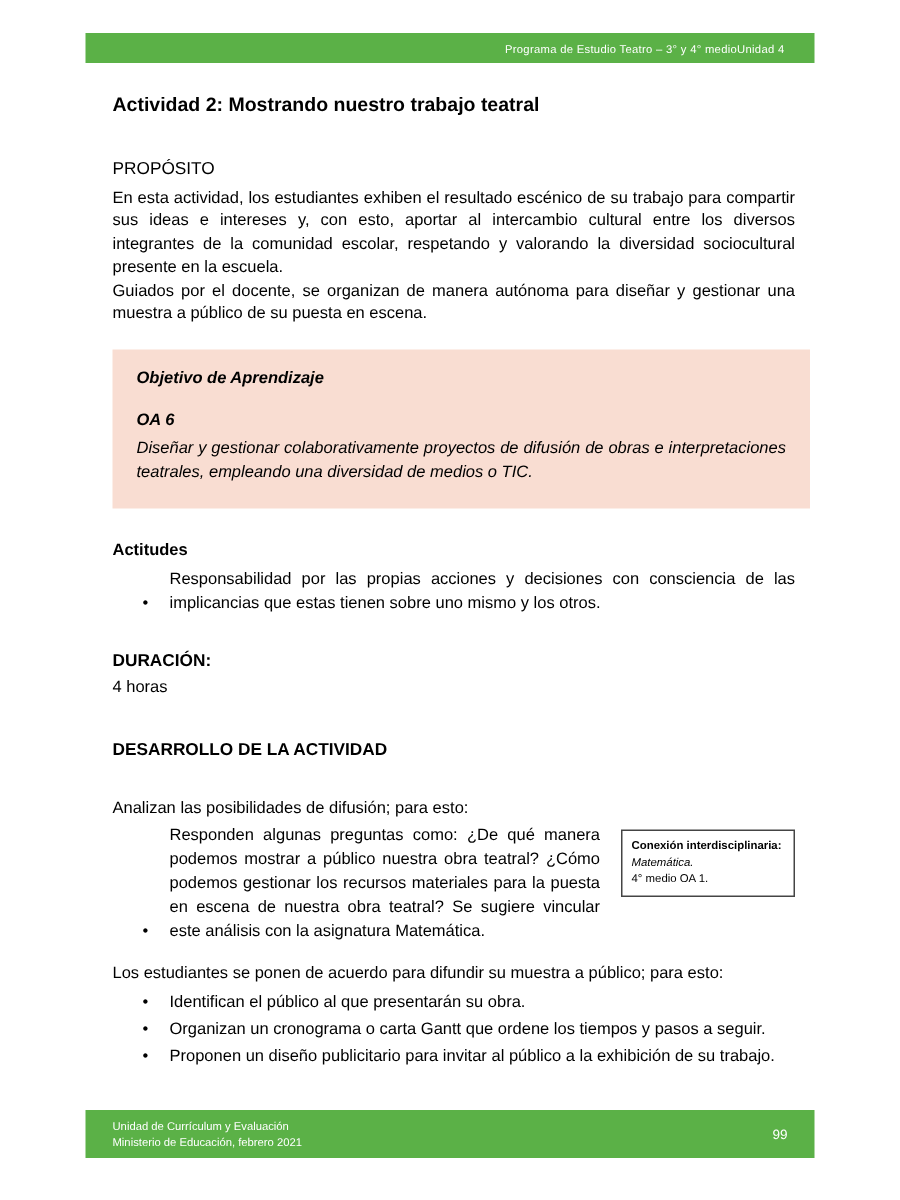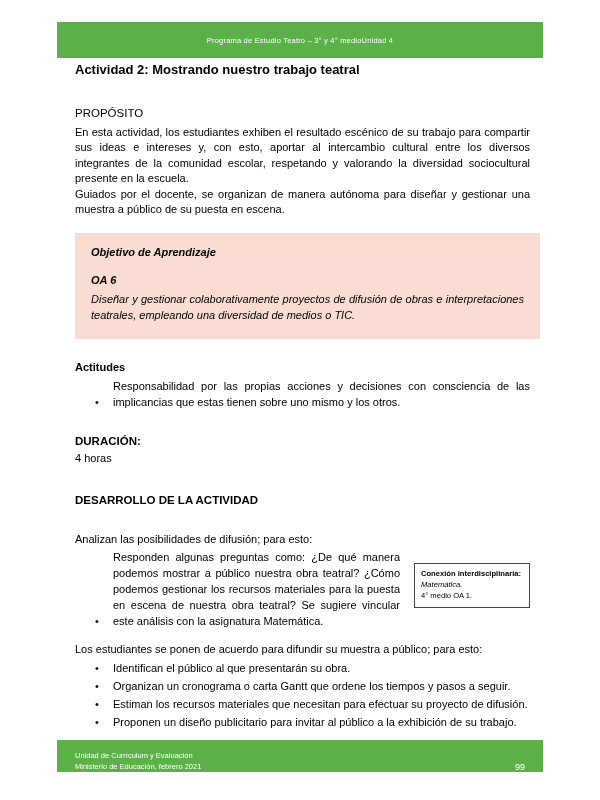--- a/index.html
+++ b/index.html
@@ -5,22 +5,22 @@
   :root{
     --green:#5bb147;
     --pink:#f9ddd2;
   }
   *{margin:0;padding:0;box-sizing:border-box;}
   html,body{background:#ffffff;}
   body{font-family:"Liberation Sans", sans-serif;color:#000;}
   .sheet{position:relative;width:600px;height:800px;background:#fff;overflow:hidden;}
 
   .bar{position:absolute;left:57px;right:57px;background:var(--green);color:#fff;}
-  .header-bar{top:22px;height:36px;display:flex;justify-content:center;align-items:center;padding:0 4px;font-size:7.5px;letter-spacing:.2px;}
-  .footer-bar{bottom:28px;height:32px;display:flex;justify-content:space-between;align-items:flex-end;padding:0 18px;font-size:7.5px;}
+  .header-bar{top:22px;height:20px;display:flex;justify-content:flex-end;align-items:center;padding:0 20px;font-size:7.5px;letter-spacing:.2px;}
+  .footer-bar{bottom:28px;height:32px;display:flex;justify-content:space-between;align-items:center;padding:0 18px;font-size:7.5px;}
   .footer-left{line-height:1.5;}
   .footer-page{font-size:9px;}
 
   .content{position:absolute;left:75px;right:70px;top:62px;}
   .title{font-size:13px;font-weight:bold;margin-bottom:30px;}
   .h-caps{font-size:11.5px;font-weight:normal;margin-bottom:6px;}
   .body-p{font-size:11px;line-height:1.4;}
   .just{text-align:justify;}
 
   .oa-box{background:var(--pink);margin-top:16px;margin-right:-10px;padding:13px 16px 16px 16px;font-style:italic;}
@@ -36,21 +36,21 @@
   .btext{flex:1;}
 
   .duracion-head{font-size:11.5px;font-weight:bold;margin-top:24px;}
   .duracion-val{font-size:11px;margin-top:5px;}
   .desarrollo-head{font-size:11.5px;font-weight:bold;margin-top:30px;}
   .intro{font-size:11px;line-height:1.4;margin-top:26px;}
   .intro2{font-size:11px;line-height:1.4;margin-top:12px;}
 
   .row{display:flex;align-items:flex-start;margin-top:3px;}
   .row .bullet-item{flex:1;}
-  .sidebox{width:116px;flex:none;margin-left:14px;margin-top:13px;border:1px solid #444;padding:5px 6px 6px 6px;font-size:7.6px;line-height:1.4;}
+  .sidebox{width:116px;flex:none;margin-left:14px;margin-top:3px;border:1px solid #444;padding:5px 6px 6px 6px;font-size:7.6px;line-height:1.4;}
   .sidebox .t{font-weight:bold;}
   .sidebox .i{font-style:italic;}
 
   .final-list{margin-top:4px;}
   .final-list .bullet-item{margin-top:2px;}
 </style>
 </head>
 <body>
 
 <div class="sheet">
@@ -105,24 +105,20 @@
       <div class="bullet-item">
         <span class="bmark"></span>
         <span class="btext">Identifican el público al que presentarán su obra.</span>
       </div>
       <div class="bullet-item">
         <span class="bmark"></span>
         <span class="btext">Organizan un cronograma o carta Gantt que ordene los tiempos y pasos a seguir.</span>
       </div>
       <div class="bullet-item">
         <span class="bmark"></span>
-        <span class="btext">Estiman los recursos materiales que necesitan para efectuar su proyecto de difusión.</span>
-      </div>
-      <div class="bullet-item">
-        <span class="bmark"></span>
         <span class="btext">Proponen un diseño publicitario para invitar al público a la exhibición de su trabajo.</span>
       </div>
     </div>
 
   </div>
 
   <div class="bar footer-bar">
     <div class="footer-left">
       <div>Unidad de Currículum y Evaluación</div>
       <div>Ministerio de Educación, febrero 2021</div>

